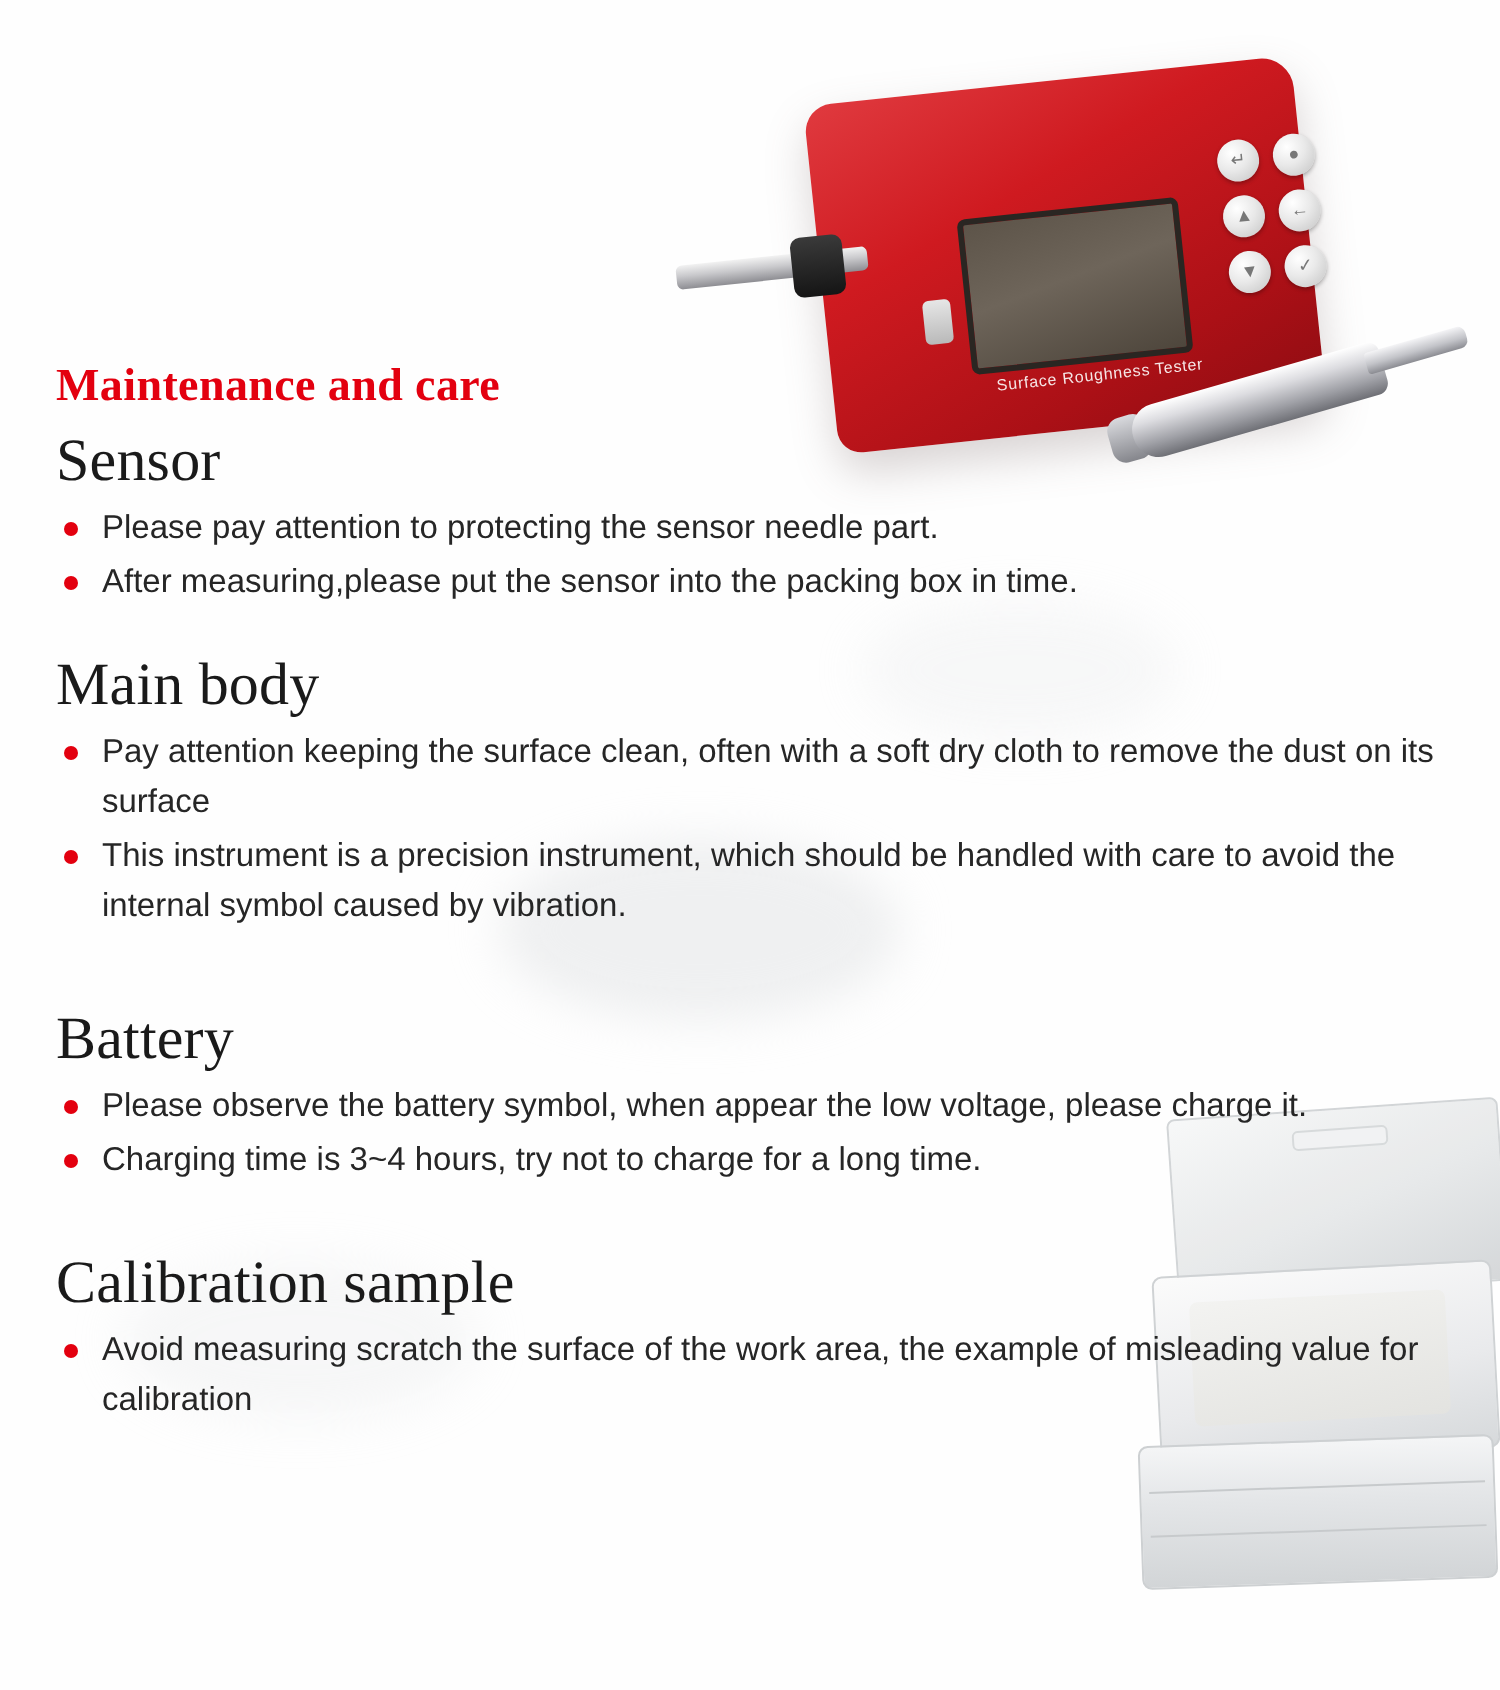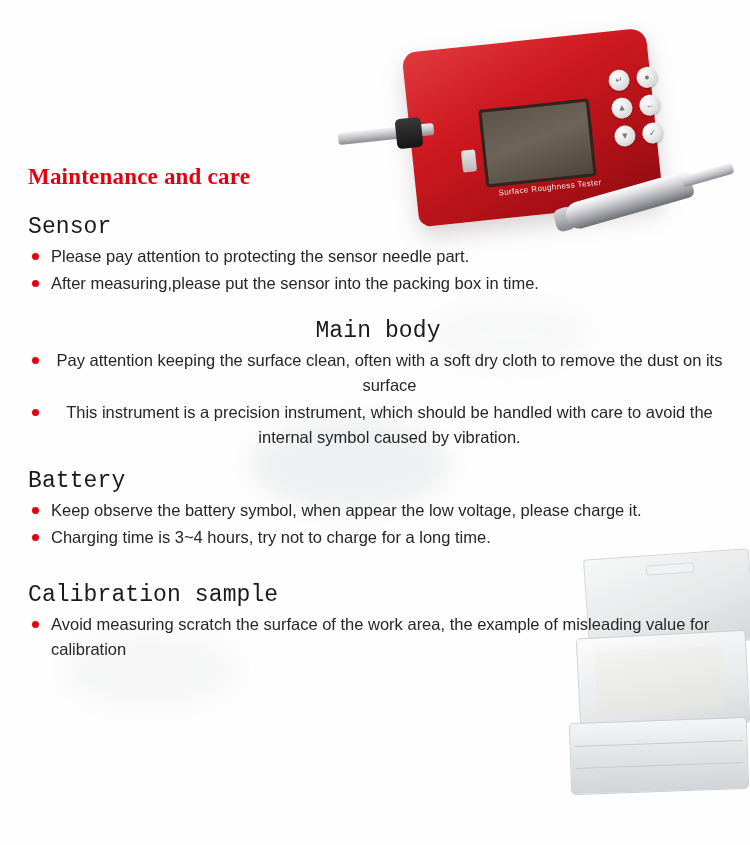--- a/index.html
+++ b/index.html
@@ -238,41 +238,41 @@
   .content {
     position: absolute;
     left: 0;
     top: 0;
     width: 750px;
     padding: 0;
   }
   .doc-title {
     position: absolute;
     left: 28px;
-    top: 164px;
+    top: 180px;
     margin: 0;
     color: #e3000f;
     font-family: "Liberation Serif", serif;
     font-weight: bold;
     font-size: 23px;
     letter-spacing: 0.2px;
   }
   .sections {
     position: absolute;
     left: 28px;
     top: 214px;
     width: 700px;
   }
   .section { margin-bottom: 16px; }
   .section-heading {
     margin: 0 0 4px 0;
-    font-size: 23px;
+    font-size: 30px;
     font-weight: normal;
     color: #1a1a1a;
-    font-family: Liberation Mono, monospace;
+    font-family: Liberation Serif, serif;
     letter-spacing: 0.1px;
   }
   ul.bullets {
     list-style: none;
     margin: 0;
     padding: 0;
   }
   ul.bullets li {
     position: relative;
     padding-left: 23px;
@@ -284,22 +284,22 @@
   ul.bullets li .dot {
     position: absolute;
     left: 4px;
     top: 9px;
     width: 7px;
     height: 7px;
     border-radius: 50%;
     background: #e3000f;
   }
   .sec-sensor { margin-top: 0; }
-  .sec-mainbody { margin-top: 22px; text-align: center; }
-  .sec-battery { margin-top: 18px; }
+  .sec-mainbody { margin-top: 22px; }
+  .sec-battery { margin-top: 37px; }
   .sec-calibration { margin-top: 32px; }
 </style>
 </head>
 <body>
 
 <div class="page">
 
   <div class="photo-layer">
     <div class="blob b-a"></div>
     <div class="blob b-b"></div>
@@ -353,21 +353,21 @@
         <h2 class="section-heading">Main body</h2>
         <ul class="bullets">
           <li><span class="dot"></span><span>Pay attention keeping the surface clean, often with a soft dry cloth to remove the dust on its surface</span></li>
           <li><span class="dot"></span><span>This instrument is a precision instrument, which should be handled with care to avoid the internal symbol caused by vibration.</span></li>
         </ul>
       </div>
 
       <div class="section sec-battery">
         <h2 class="section-heading">Battery</h2>
         <ul class="bullets">
-          <li><span class="dot"></span><span>Keep observe the battery symbol, when appear the low voltage, please charge it.</span></li>
+          <li><span class="dot"></span><span>Please observe the battery symbol, when appear the low voltage, please charge it.</span></li>
           <li><span class="dot"></span><span>Charging time is 3~4 hours, try not to charge for a long time.</span></li>
         </ul>
       </div>
 
       <div class="section sec-calibration">
         <h2 class="section-heading">Calibration sample</h2>
         <ul class="bullets">
           <li><span class="dot"></span><span>Avoid measuring scratch the surface of the work area, the example of misleading value for calibration</span></li>
         </ul>
       </div>

